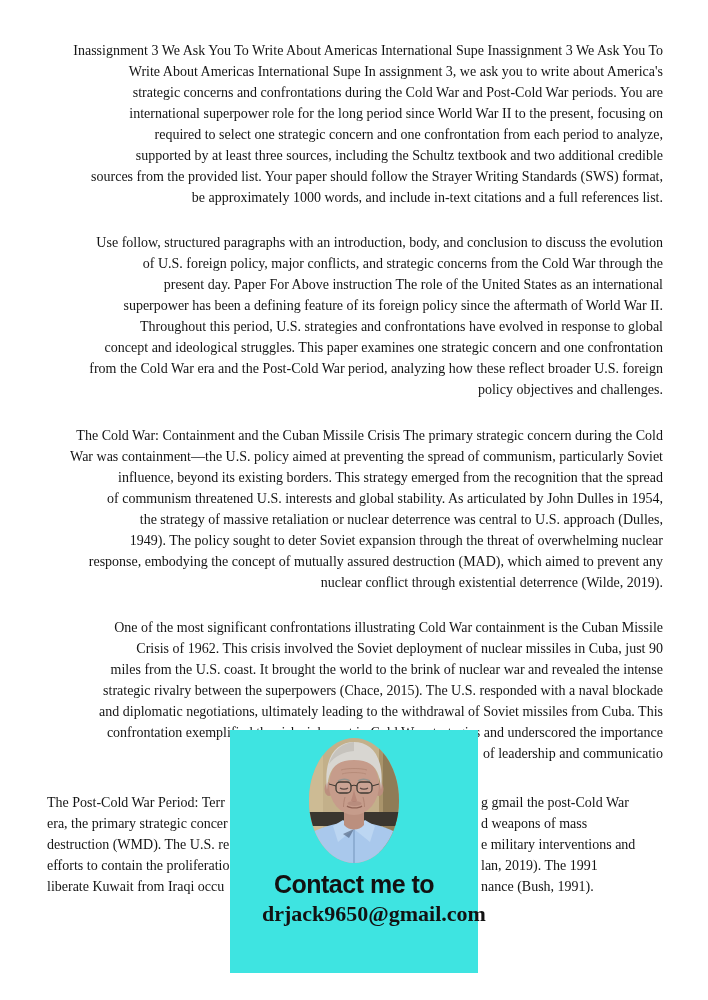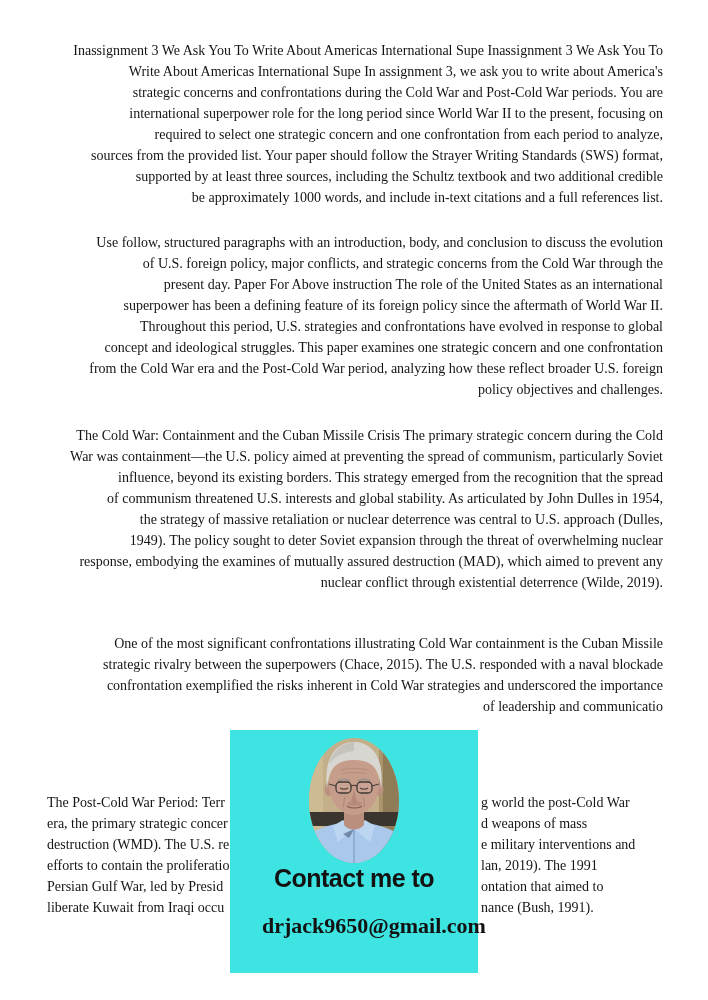--- a/index.html
+++ b/index.html
@@ -15,60 +15,61 @@
     position:absolute;left:47px;top:4px;width:616px;height:1000px;text-align:right;
   }
   .para{
     position:absolute;left:0;width:616px;
     font-size:14px;line-height:21px;
   }
   .line{height:21px;white-space:nowrap;}
   .row{position:relative;height:21px;}
   .row .left{position:absolute;left:0;white-space:nowrap;}
   .row .right{position:absolute;left:434px;white-space:nowrap;}
-  .p1{top:36px;} .p2{top:228px;} .p3{top:421px;} .p4{top:613px;margin-top:16px;} .p5{top:788px;}
+  .p1{top:36px;} .p2{top:228px;} .p3{top:421px;} .p4{top:613px;} .p5{top:788px;}
 
   .ad{
     position:absolute;left:230px;top:730px;width:248px;height:243px;
     background:#3ee4e1;
     text-align:center;
     z-index:5;
   }
   .ad .photo{
     display:block;margin:8px auto 0 auto;width:90px;height:125px;
   }
   .contact{
     font-family:"Liberation Sans", sans-serif;
     font-weight:bold;
     font-size:25px;line-height:30px;
     color:#121212;
+    margin-top:6px;
     letter-spacing:-0.5px;
   }
   .email{
     font-family:"Liberation Serif", serif;
     font-weight:bold;
     font-size:22px;line-height:26px;
     color:#121212;
-    margin-top:20px;
+    margin-top:2px;
     padding-left:32px;
   }
 </style>
 </head>
 <body>
 
 <div class="doc">
 
   <div class="para p1">
     <div class="line">Inassignment 3 We Ask You To Write About Americas International Supe Inassignment 3 We Ask You To</div>
     <div class="line">Write About Americas International Supe In assignment 3, we ask you to write about America's</div>
     <div class="line">strategic concerns and confrontations during the Cold War and Post-Cold War periods. You are</div>
     <div class="line">international superpower role for the long period since World War II to the present, focusing on</div>
     <div class="line">required to select one strategic concern and one confrontation from each period to analyze,</div>
+    <div class="line">supported by at least three sources, including the Schultz textbook and two additional credible</div>
     <div class="line">sources from the provided list. Your paper should follow the Strayer Writing Standards (SWS) format,</div>
-    <div class="line">supported by at least three sources, including the Schultz textbook and two additional credible</div>
     <div class="line">be approximately 1000 words, and include in-text citations and a full references list.</div>
   </div>
 
   <div class="para p2">
     <div class="line">Use follow, structured paragraphs with an introduction, body, and conclusion to discuss the evolution</div>
     <div class="line">of U.S. foreign policy, major conflicts, and strategic concerns from the Cold War through the</div>
     <div class="line">present day. Paper For Above instruction The role of the United States as an international</div>
     <div class="line">superpower has been a defining feature of its foreign policy since the aftermath of World War II.</div>
     <div class="line">Throughout this period, U.S. strategies and confrontations have evolved in response to global</div>
     <div class="line">concept and ideological struggles. This paper examines one strategic concern and one confrontation</div>
@@ -76,51 +77,50 @@
     <div class="line">policy objectives and challenges.</div>
   </div>
 
   <div class="para p3">
     <div class="line">The Cold War: Containment and the Cuban Missile Crisis The primary strategic concern during the Cold</div>
     <div class="line">War was containment—the U.S. policy aimed at preventing the spread of communism, particularly Soviet</div>
     <div class="line">influence, beyond its existing borders. This strategy emerged from the recognition that the spread</div>
     <div class="line">of communism threatened U.S. interests and global stability. As articulated by John Dulles in 1954,</div>
     <div class="line">the strategy of massive retaliation or nuclear deterrence was central to U.S. approach (Dulles,</div>
     <div class="line">1949). The policy sought to deter Soviet expansion through the threat of overwhelming nuclear</div>
-    <div class="line">response, embodying the examines of mutually assured destruction (MAD), which aimed to prevent any</div>
+    <div class="line">response, embodying the concept of mutually assured destruction (MAD), which aimed to prevent any</div>
     <div class="line">nuclear conflict through existential deterrence (Wilde, 2019).</div>
   </div>
 
   <div class="para p4">
     <div class="line">One of the most significant confrontations illustrating Cold War containment is the Cuban Missile</div>
+    <div class="line">Crisis of 1962. This crisis involved the Soviet deployment of nuclear missiles in Cuba, just 90</div>
+    <div class="line">miles from the U.S. coast. It brought the world to the brink of nuclear war and revealed the intense</div>
     <div class="line">strategic rivalry between the superpowers (Chace, 2015). The U.S. responded with a naval blockade</div>
+    <div class="line">and diplomatic negotiations, ultimately leading to the withdrawal of Soviet missiles from Cuba. This</div>
     <div class="line">confrontation exemplified the risks inherent in Cold War strategies and underscored the importance</div>
     <div class="line">of leadership and communicatio</div>
   </div>
 
   <div class="para p5">
     <div class="row">
       <span class="left">The Post-Cold War Period: Terr</span>
-      <span class="right">g world the post-Cold War</span>
+      <span class="right">g gmail the post-Cold War</span>
     </div>
     <div class="row">
       <span class="left">era, the primary strategic concer</span>
       <span class="right">d weapons of mass</span>
     </div>
     <div class="row">
       <span class="left">destruction (WMD). The U.S. re</span>
       <span class="right">e military interventions and</span>
     </div>
     <div class="row">
       <span class="left">efforts to contain the proliferatio</span>
       <span class="right">lan, 2019). The 1991</span>
-    </div>
-    <div class="row">
-      <span class="left">Persian Gulf War, led by Presid</span>
-      <span class="right">ontation that aimed to</span>
     </div>
     <div class="row">
       <span class="left">liberate Kuwait from Iraqi occu</span>
       <span class="right">nance (Bush, 1991).</span>
     </div>
   </div>
 
 </div>
 
 <div class="ad">

